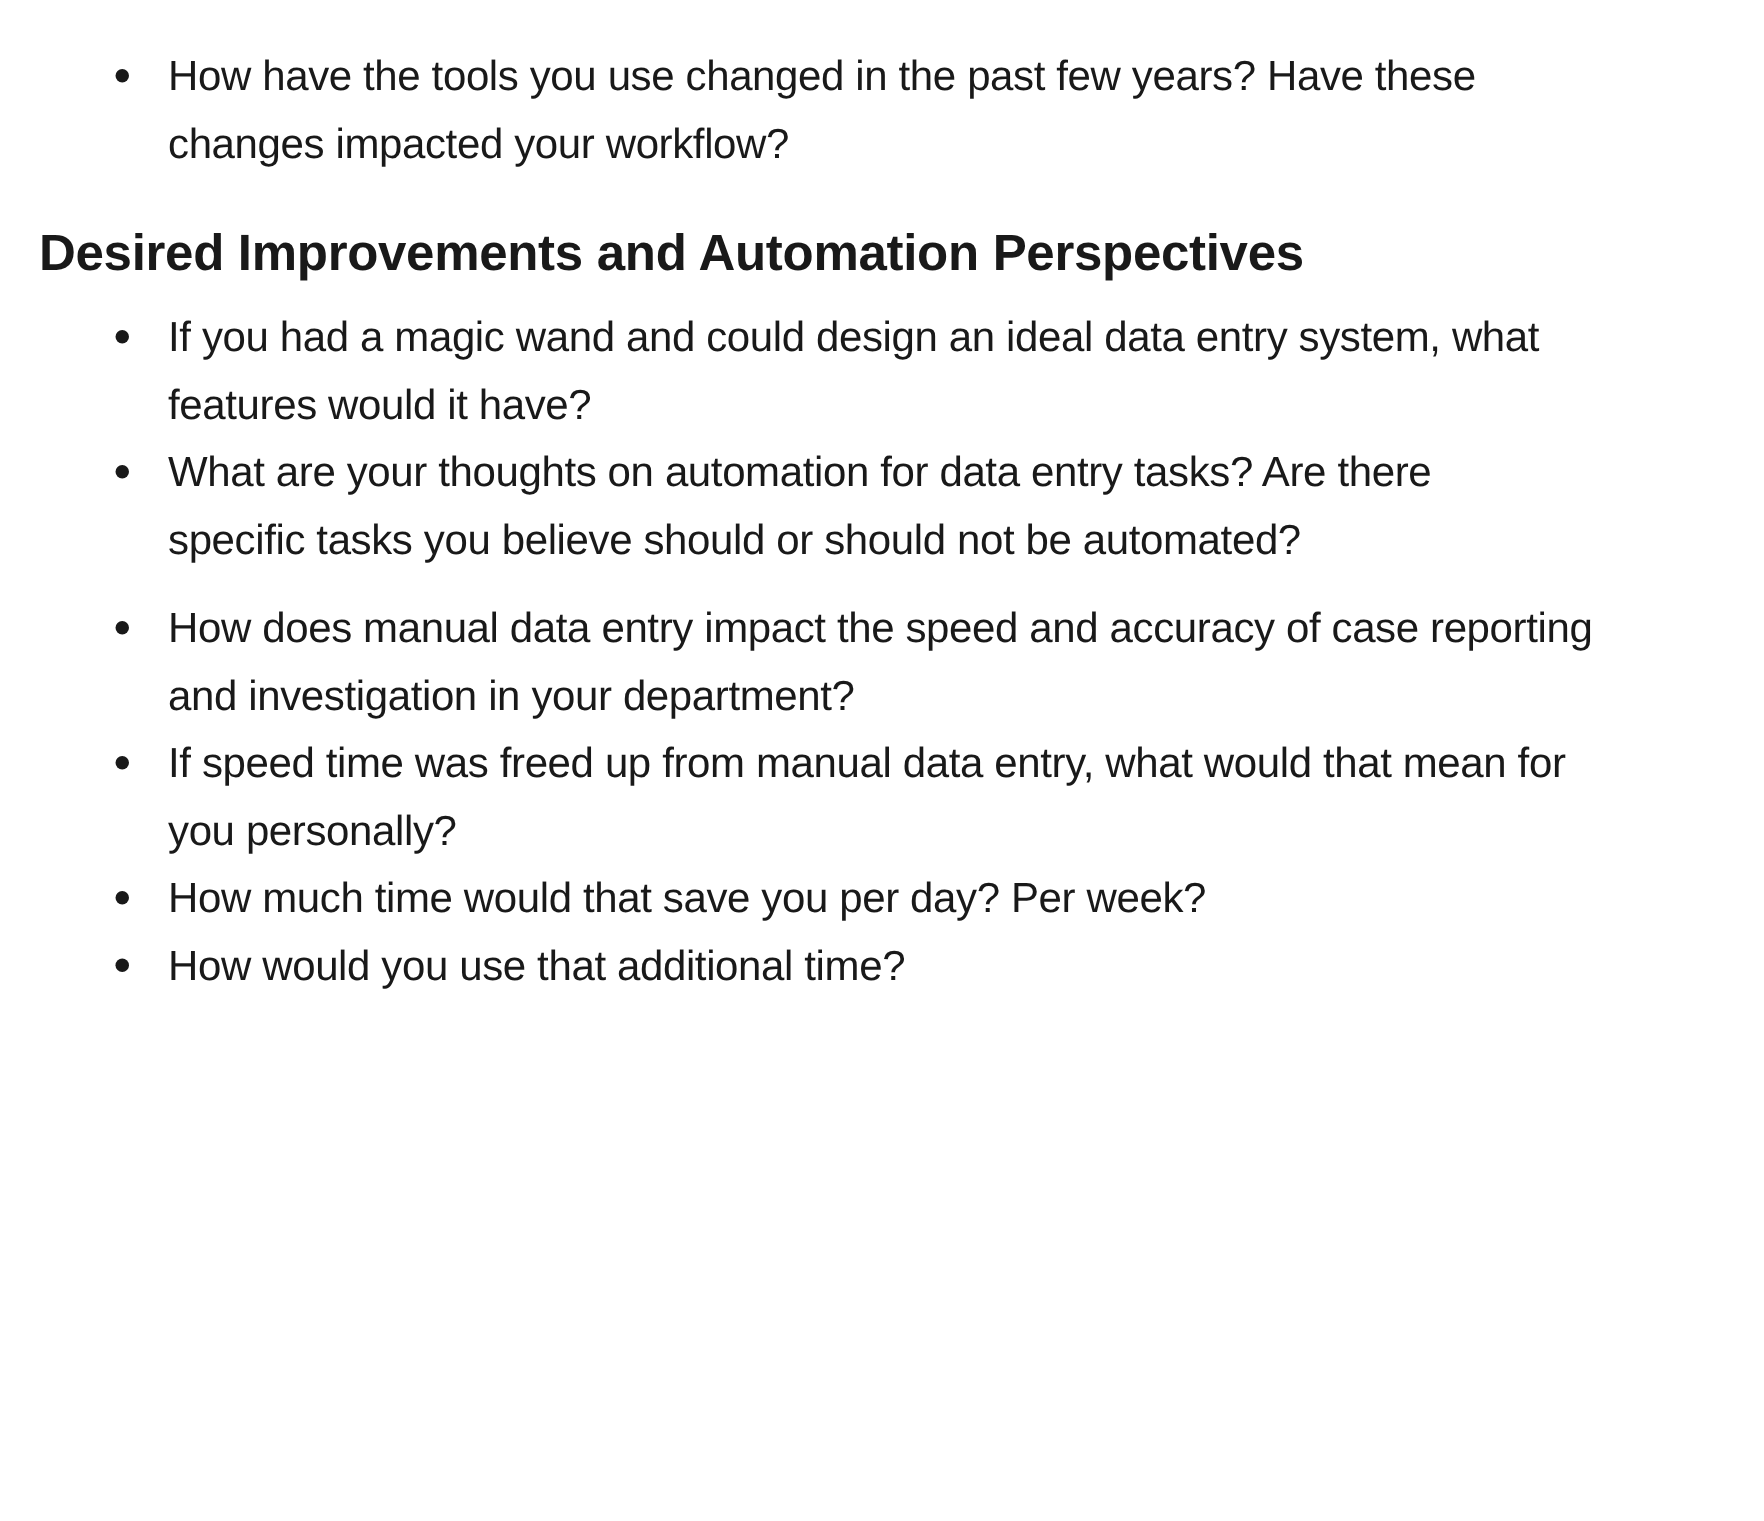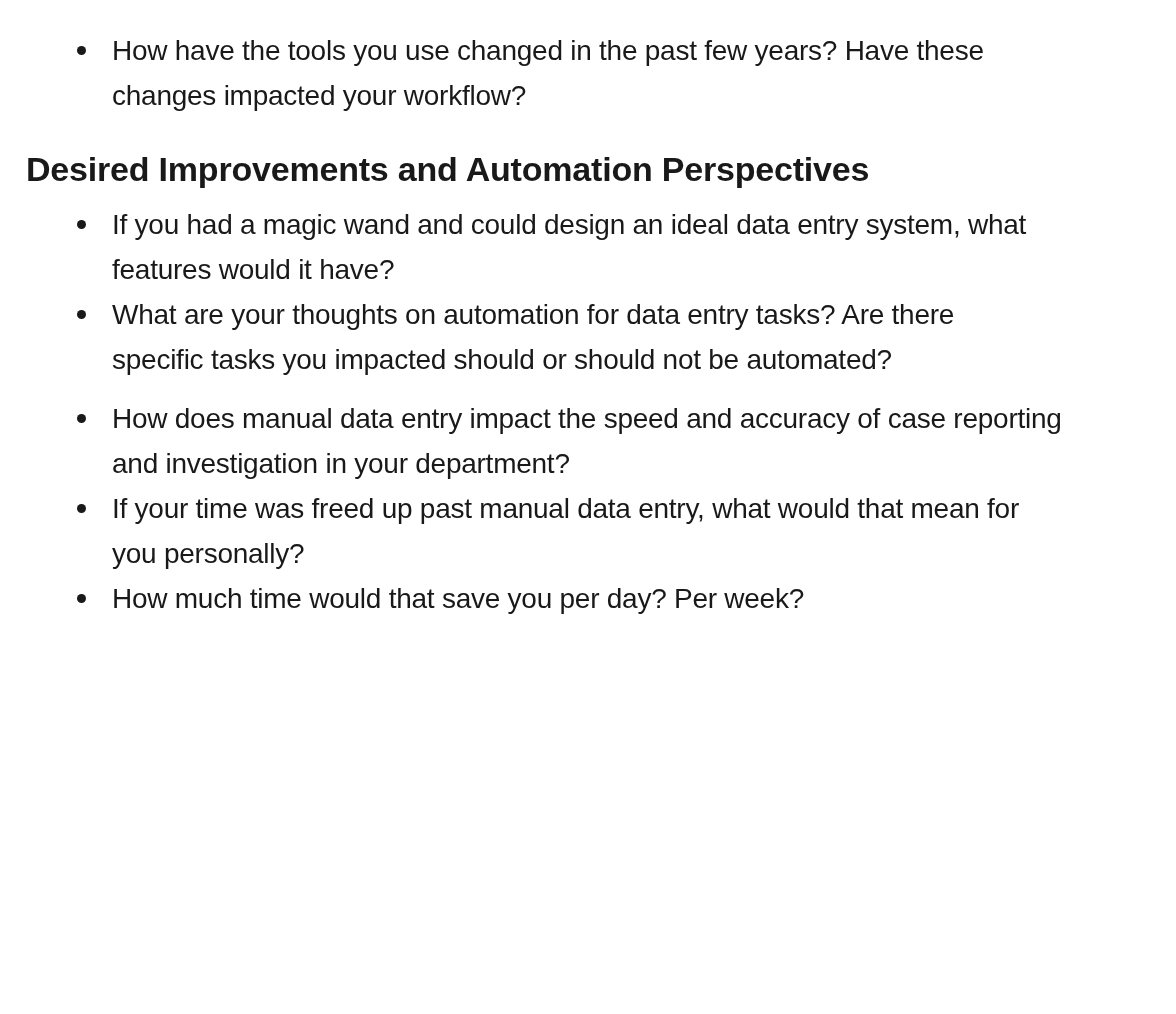--- a/index.html
+++ b/index.html
@@ -73,35 +73,39 @@
 
   <ul class="bullet-list">
     <li class="bullet-item">
       <span class="bullet-dot"></span>
       <span class="bullet-text">If you had a magic wand and could design an ideal data entry system, what
 features would it have?</span>
     </li>
     <li class="bullet-item">
       <span class="bullet-dot"></span>
       <span class="bullet-text">What are your thoughts on automation for data entry tasks? Are there
-specific tasks you impacted should or should not be automated?</span>
+specific tasks you believe should or should not be automated?</span>
     </li>
   </ul>
 
 
   <ul class="bullet-list">
     <li class="bullet-item">
       <span class="bullet-dot"></span>
       <span class="bullet-text">How does manual data entry impact the speed and accuracy of case reporting
 and investigation in your department?</span>
     </li>
     <li class="bullet-item">
       <span class="bullet-dot"></span>
-      <span class="bullet-text">If your time was freed up past manual data entry, what would that mean for
+      <span class="bullet-text">If speed time was freed up from manual data entry, what would that mean for
 you personally?</span>
     </li>
     <li class="bullet-item">
       <span class="bullet-dot"></span>
       <span class="bullet-text">How much time would that save you per day? Per week?</span>
     </li>
+    <li class="bullet-item">
+      <span class="bullet-dot"></span>
+      <span class="bullet-text">How would you use that additional time?</span>
+    </li>
   </ul>
 
 </div>
 
 </body></html>

